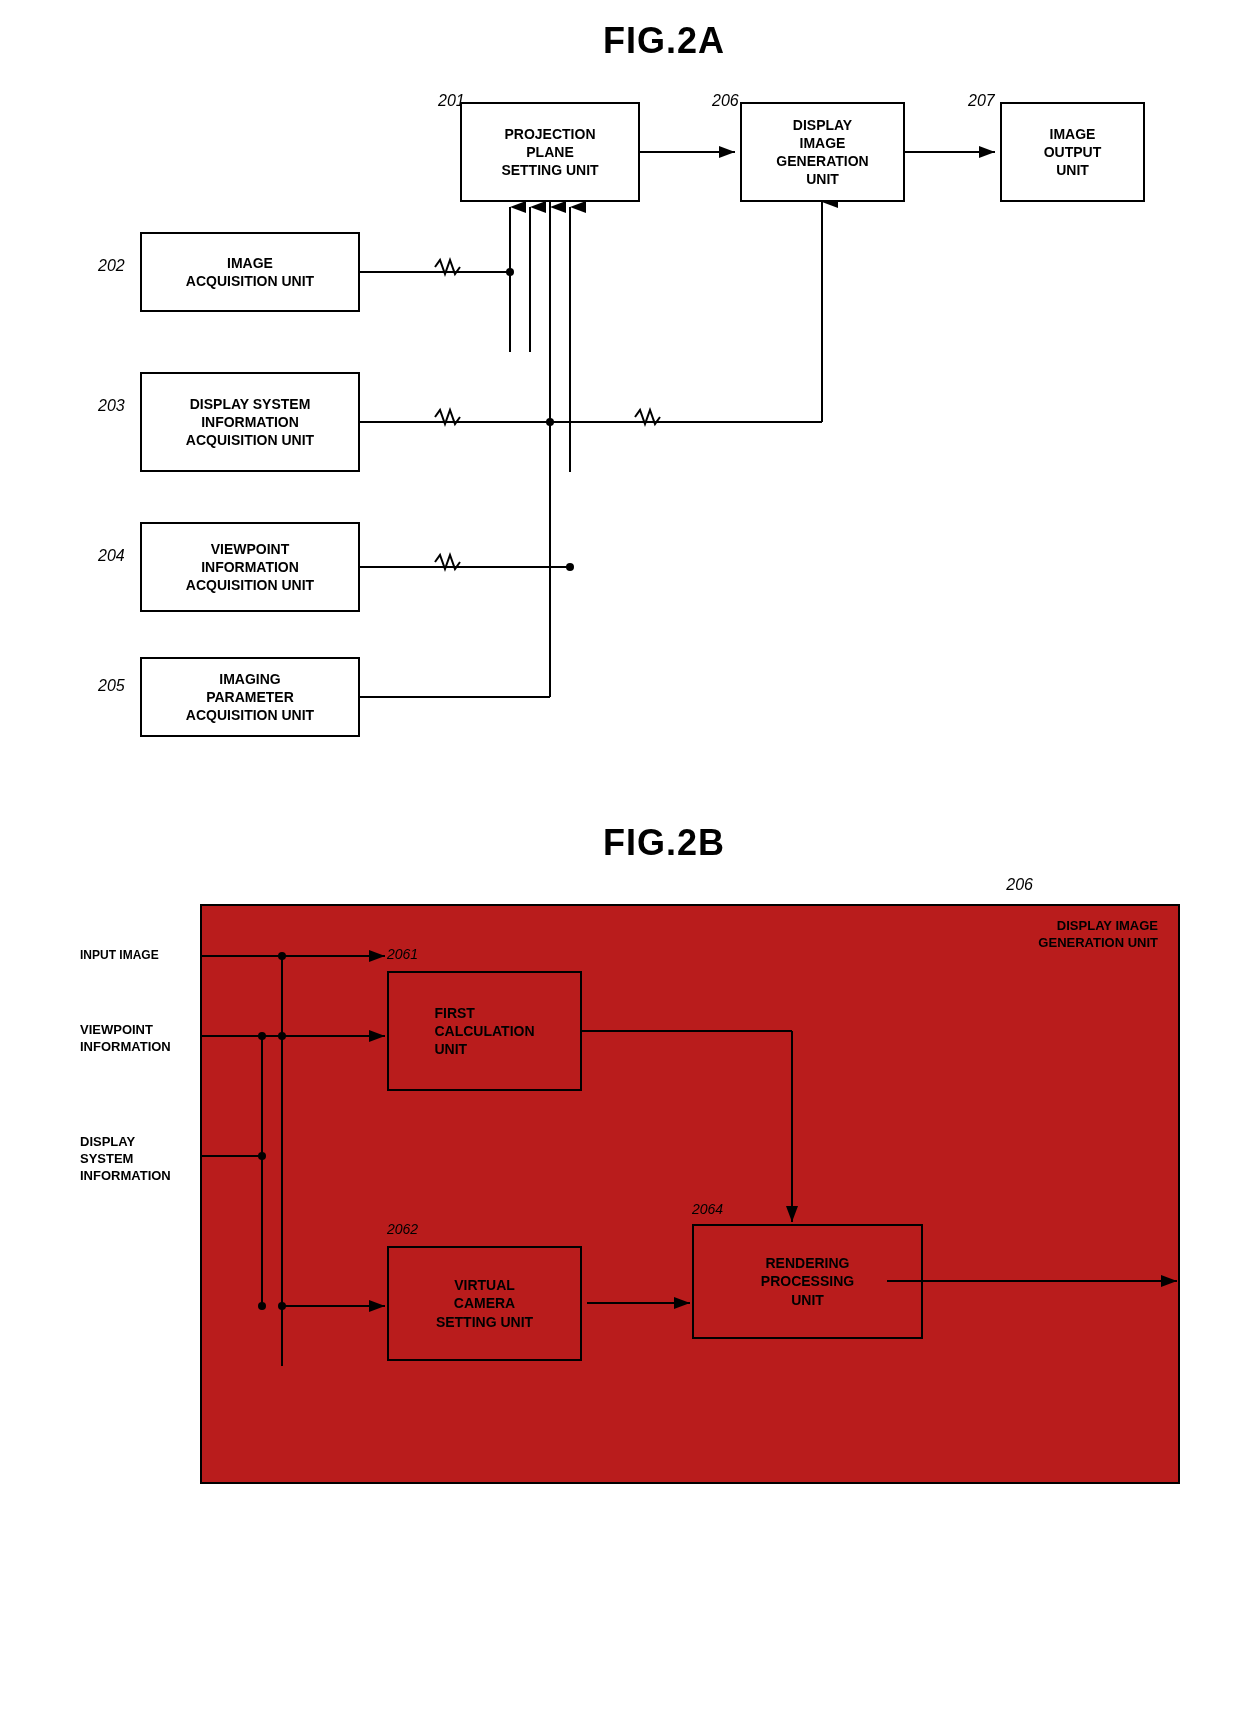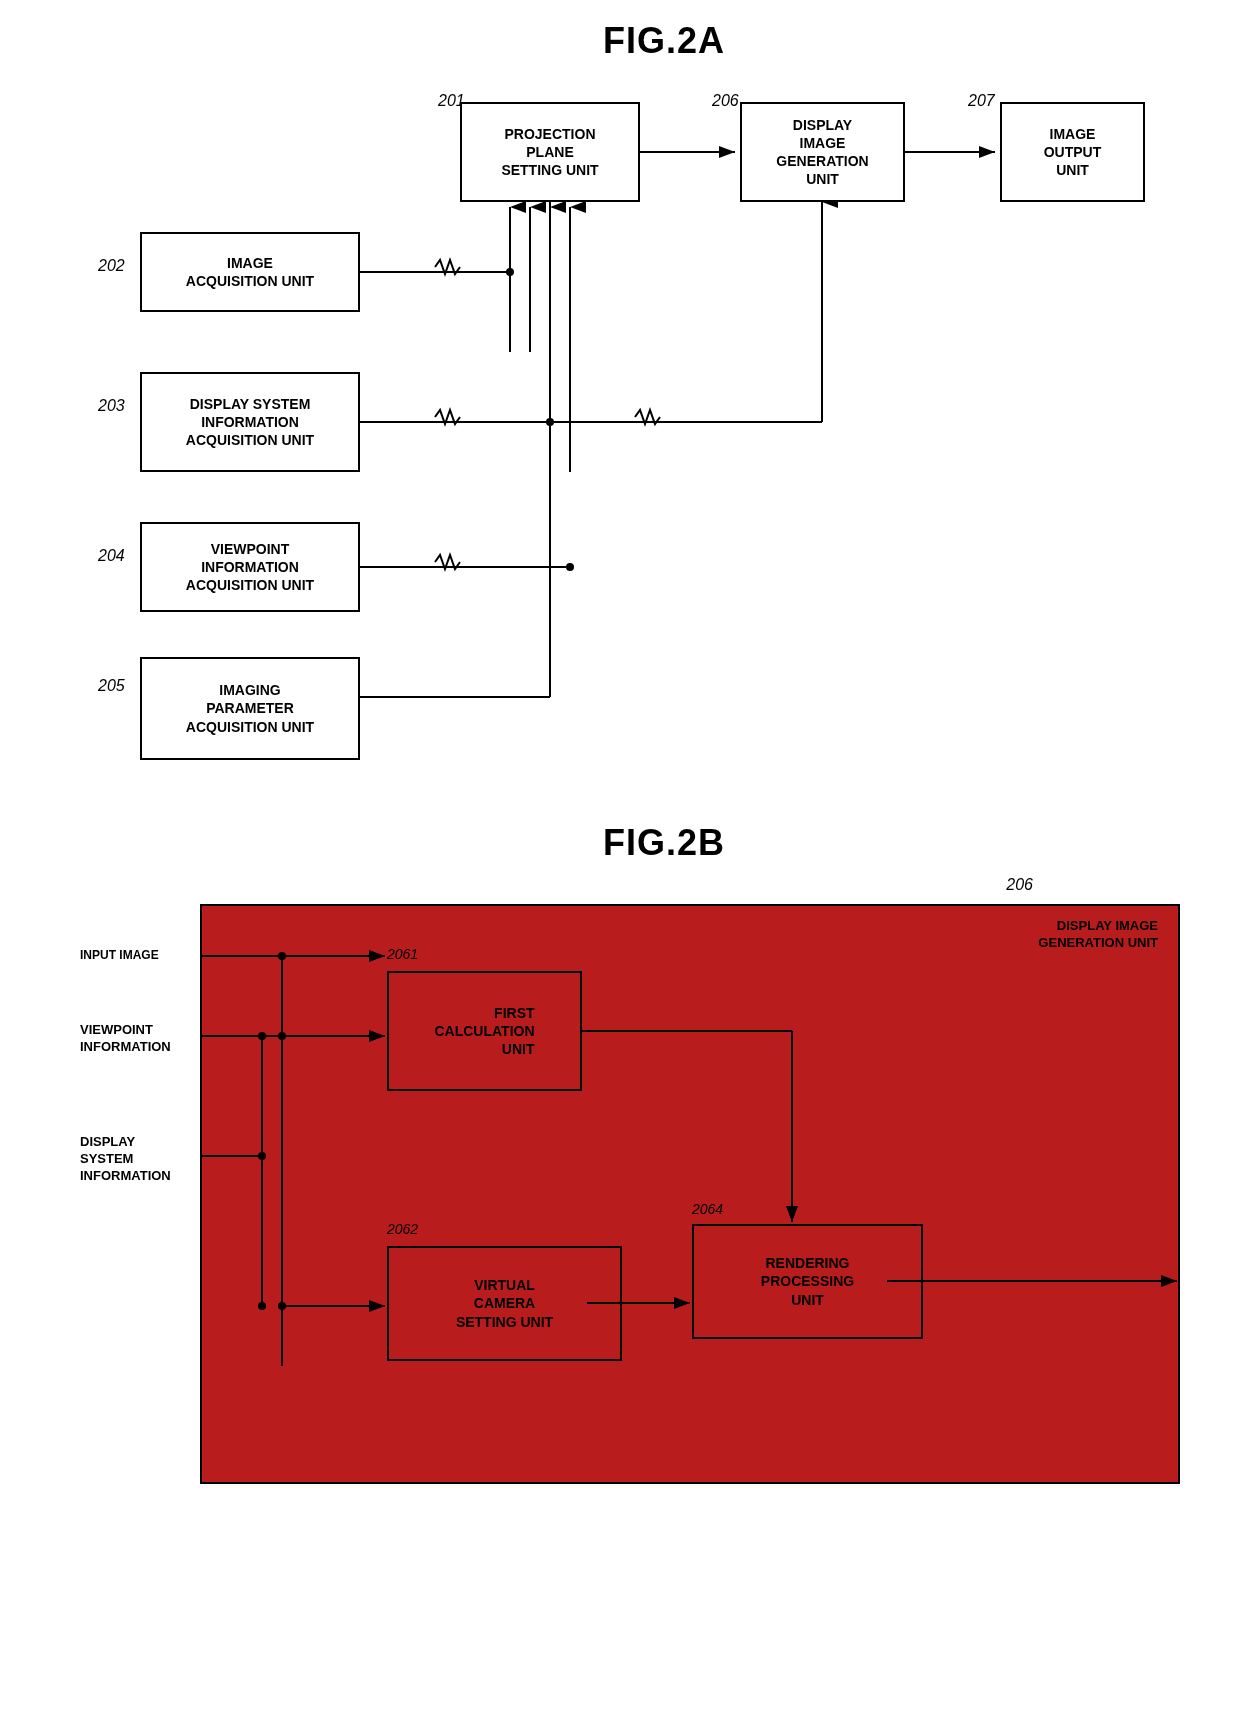--- a/index.html
+++ b/index.html
@@ -94,21 +94,21 @@
       left: 60px;
       top: 420px;
       width: 220px;
       height: 90px;
     }
     .box-205 {
       position: absolute;
       left: 60px;
       top: 555px;
       width: 220px;
-      height: 103px;
+      height: 80px;
     }
 
     
     .ref-label {
       position: absolute;
       font-size: 16px;
       font-style: italic;
     }
 
     
@@ -265,29 +265,29 @@
 
       <div class="fig2b-outer">
 
         <div style="position:absolute; right:20px; top:12px; font-size:13px; font-weight:bold; text-align:right; line-height:1.3;">
           <span style="white-space:pre-line;">DISPLAY IMAGE
 GENERATION UNIT</span>
         </div>
 
         <div style="position:absolute; left:185px; top:40px; font-size:14px; font-style:italic;">2061</div>
 
-        <div style="position:absolute; left:185px; top:65px; width:195px; height:120px; border:2px solid #000; display:flex; align-items:center; justify-content:center; text-align:right; font-size:14px; font-weight:bold; line-height:1.3;">
+        <div style="position:absolute; left:185px; top:65px; width:195px; height:120px; border:2px solid #000; display:flex; align-items:center; justify-content:center; text-align:left; font-size:14px; font-weight:bold; line-height:1.3;">
           <span style="white-space:pre-line;">FIRST
 CALCULATION
 UNIT</span>
         </div>
 
         <div style="position:absolute; left:185px; top:315px; font-size:14px; font-style:italic;">2062</div>
 
-        <div style="position:absolute; left:185px; top:340px; width:235px; height:115px; border:2px solid #000; display:flex; align-items:center; justify-content:center; text-align:center; font-size:14px; font-weight:bold; line-height:1.3;">
+        <div style="position:absolute; left:185px; top:340px; width:195px; height:115px; border:2px solid #000; display:flex; align-items:center; justify-content:center; text-align:center; font-size:14px; font-weight:bold; line-height:1.3;">
           <span style="white-space:pre-line;">VIRTUAL
 CAMERA
 SETTING UNIT</span>
         </div>
 
         <div style="position:absolute; left:490px; top:295px; font-size:14px; font-style:italic;">2064</div>
 
         <div style="position:absolute; left:490px; top:318px; width:231px; height:115px; border:2px solid #000; display:flex; align-items:center; justify-content:center; text-align:center; font-size:14px; font-weight:bold; line-height:1.3;">
           <span style="white-space:pre-line;">RENDERING
 PROCESSING

